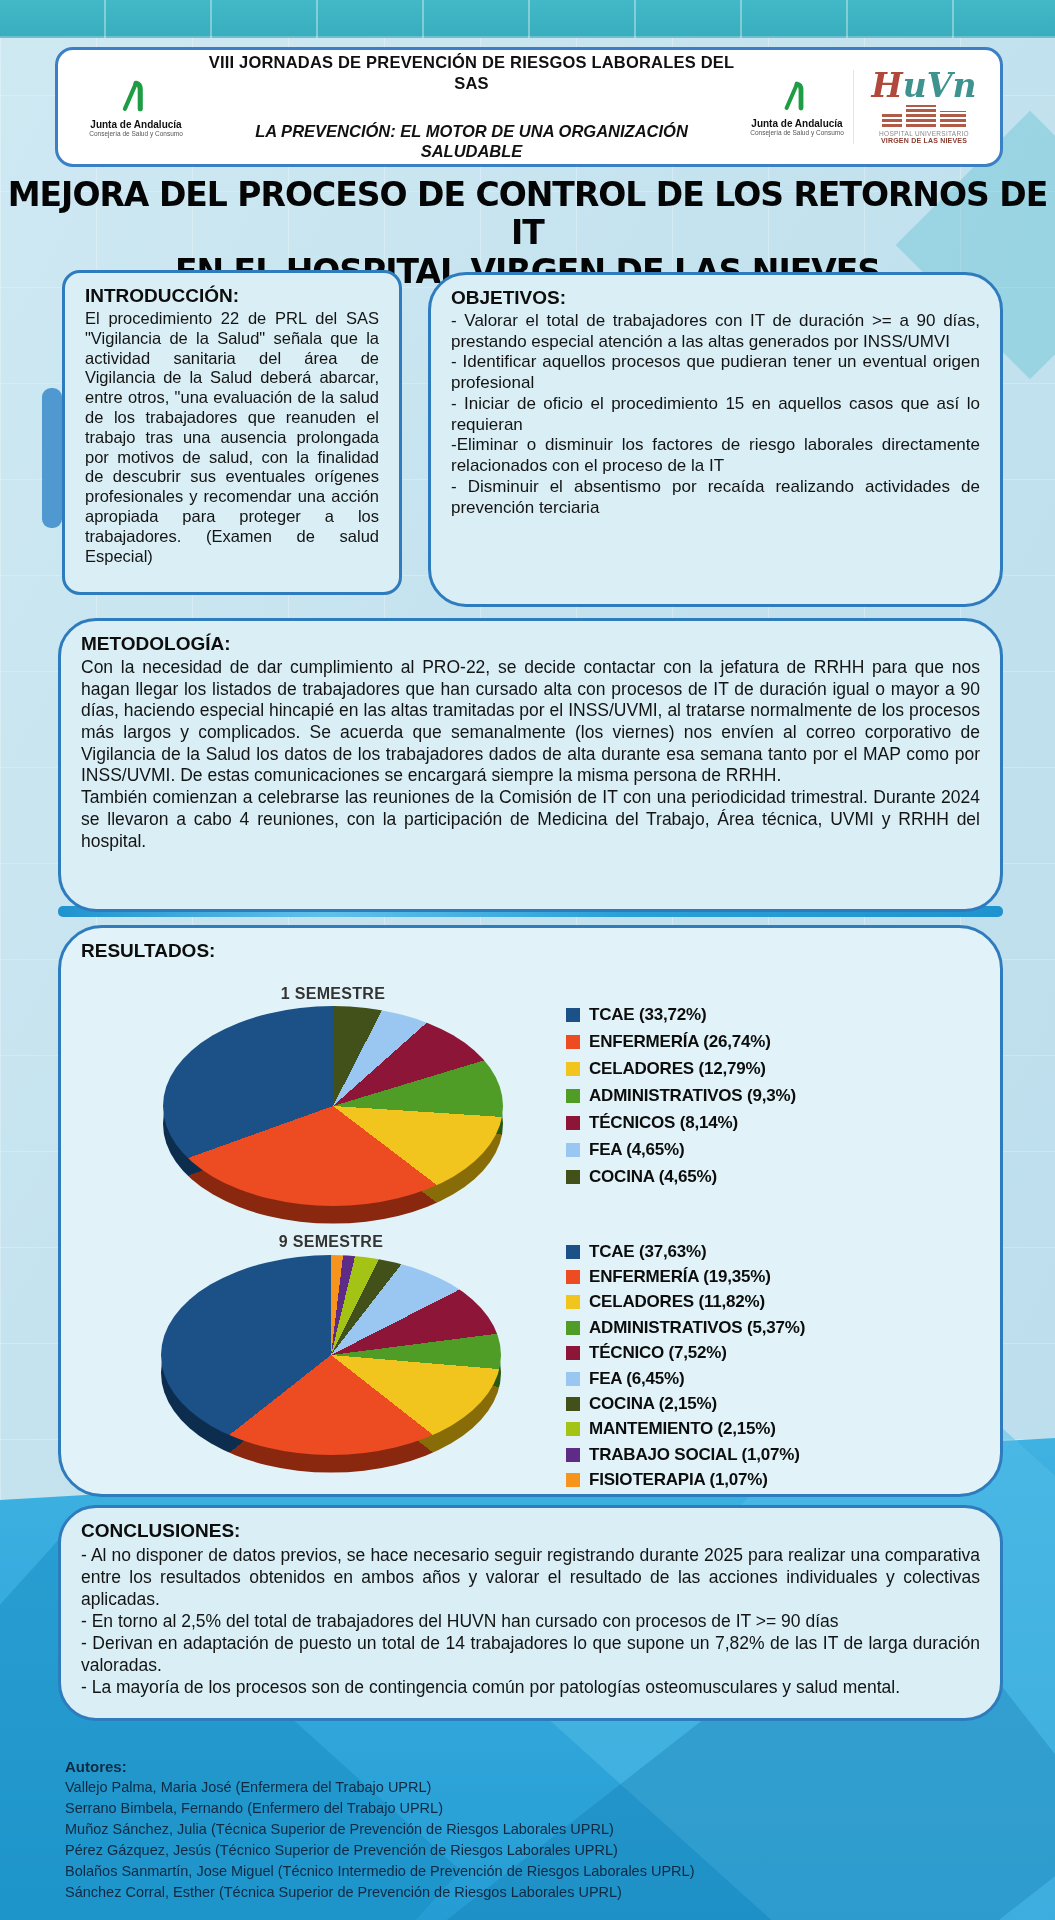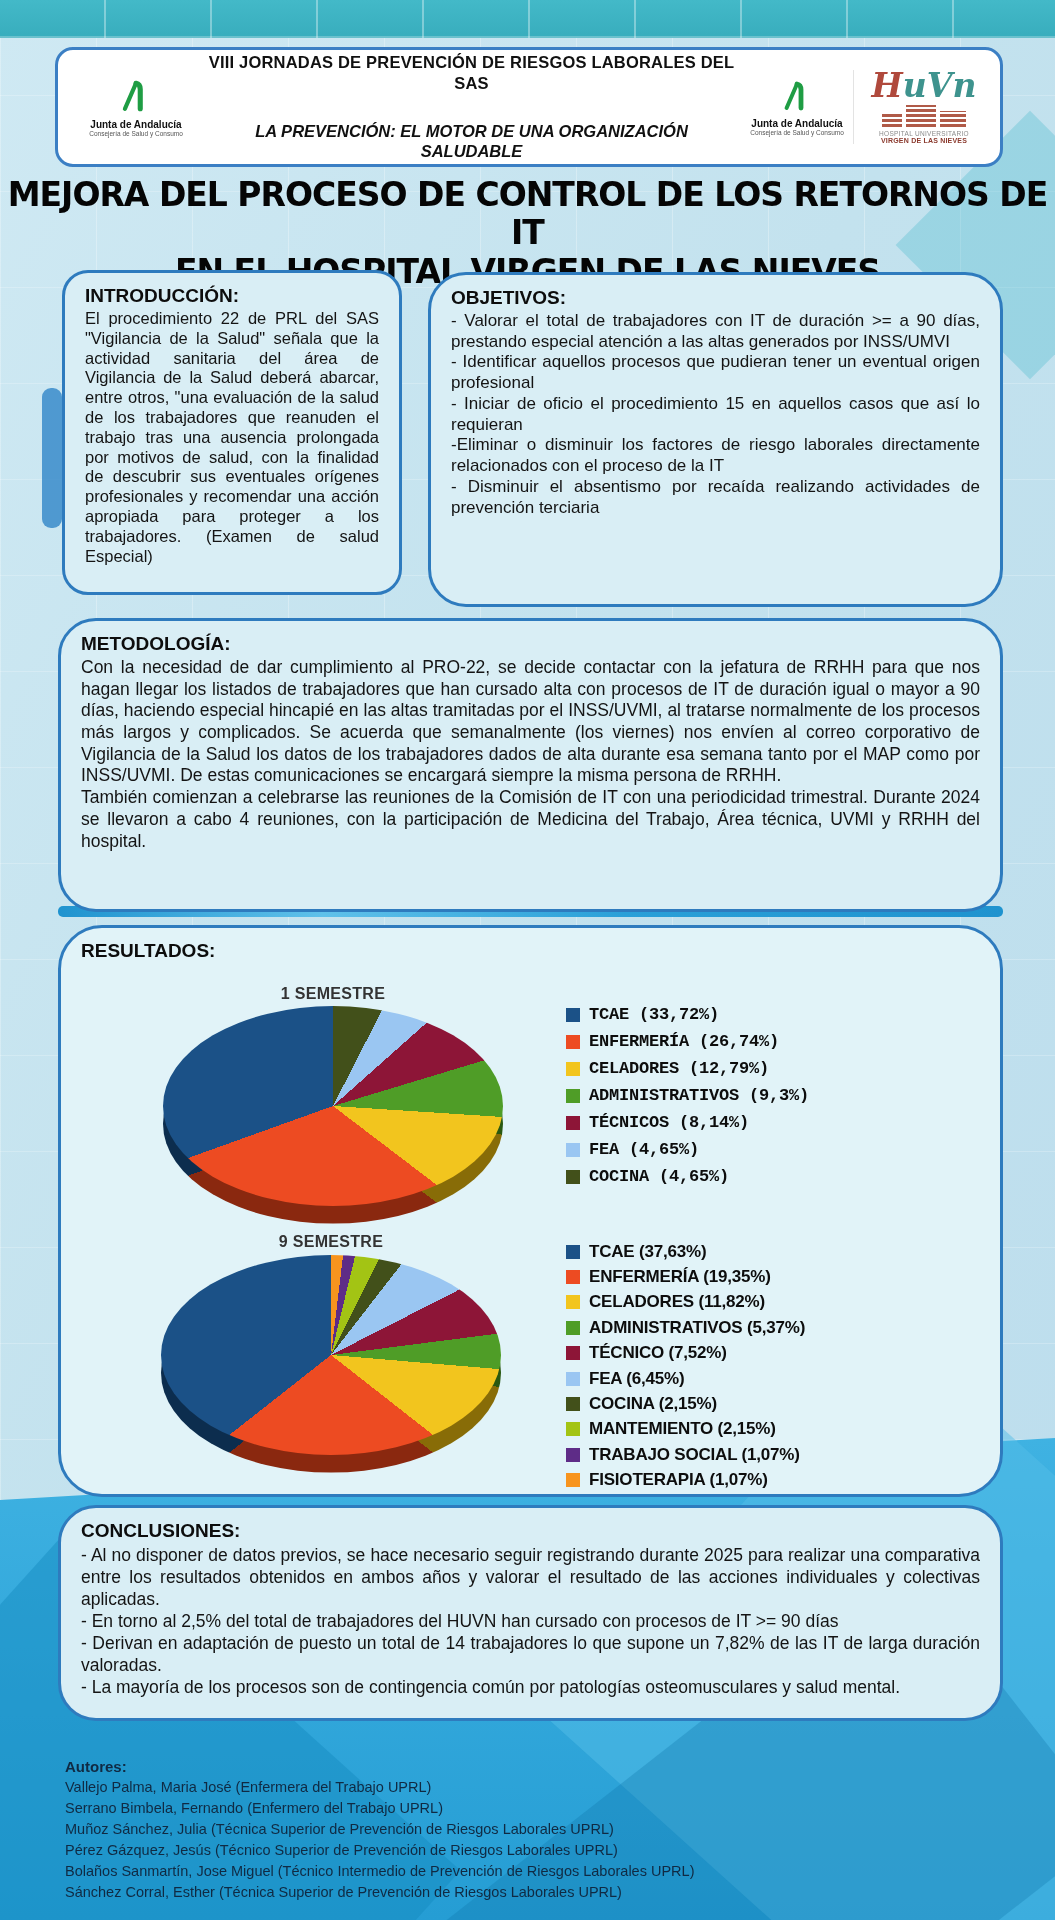--- a/index.html
+++ b/index.html
@@ -50,39 +50,39 @@
   .huvn-sub2{font-size:7px;color:#8b3a2e;font-weight:bold;letter-spacing:.2px;}
   
   .main-title{position:absolute;left:0;top:176px;width:100%;margin:0;text-align:center;
     font-family:"DejaVu Sans",sans-serif;font-weight:bold;font-size:33px;line-height:1.16;
     color:#050505;letter-spacing:-1px;}
   
   .box{position:absolute;background:#d9eef5;border:3px solid #2e7bbe;border-radius:38px;
     box-sizing:border-box;padding:12px 20px;}
   .sec-title{font-size:19px;font-weight:bold;color:#0d0d0d;margin:0 0 2px 0;}
   .body-text,.item{margin:0;font-size:16.5px;line-height:1.2;text-align:justify;color:#141414;}
-  .intro-box{left:62px;top:270px;width:340px;height:325px;border-radius:26px;}
+  .intro-box{left:62px;top:270px;width:340px;height:325px;border-radius:18px;}
   .obj-box{left:428px;top:272px;width:575px;height:335px;}
   .obj-box .item{font-size:17px;line-height:1.22;}
   .met-box{left:58px;top:618px;width:945px;height:294px;}
   .met-box .body-text{font-size:17.5px;line-height:1.24;}
   .res-box{left:58px;top:925px;width:945px;height:572px;background:#e1f3f8;border-radius:44px;}
   .conc-box{left:58px;top:1505px;width:945px;height:216px;}
   .conc-box .item{font-size:17.5px;line-height:1.26;}
   
   .pie-title{position:absolute;width:340px;text-align:center;font-size:16px;font-weight:bold;color:#333;letter-spacing:.3px;}
   .t1{left:102px;top:57px;}
   .t2{left:100px;top:305px;}
   .pie3d{position:absolute;width:340px;height:200px;}
   .p1{left:102px;top:78px;}
   .p2{left:100px;top:327px;}
   .pie{position:absolute;left:0;top:-70px;width:340px;height:340px;border-radius:50%;transform:scaleY(0.588);}
   .pie.depth{transform:scaleY(0.588) translateY(30px);filter:brightness(.55) saturate(1.1);}
   .legend{position:absolute;left:505px;}
-  .l1{top:73px;font-family:Liberation Mono, monospace;}
+  .l1{top:73px;}
   .l2{top:311px;}
   .legend-item{display:flex;align-items:center;height:27px;}
   .legend.tight .legend-item{height:25.4px;}
   .swatch{width:14px;height:14px;margin-right:9px;flex:none;}
   .legend-label{font-weight:bold;font-size:17px;color:#0d0d0d;letter-spacing:-.2px;white-space:nowrap;}
   
   .autores{position:absolute;left:65px;top:1758px;width:900px;color:#102a43;}
   .aut-title{font-size:15px;font-weight:bold;margin-bottom:2px;}
   .aut-line{font-size:14.5px;line-height:1.45;}
 </style>

